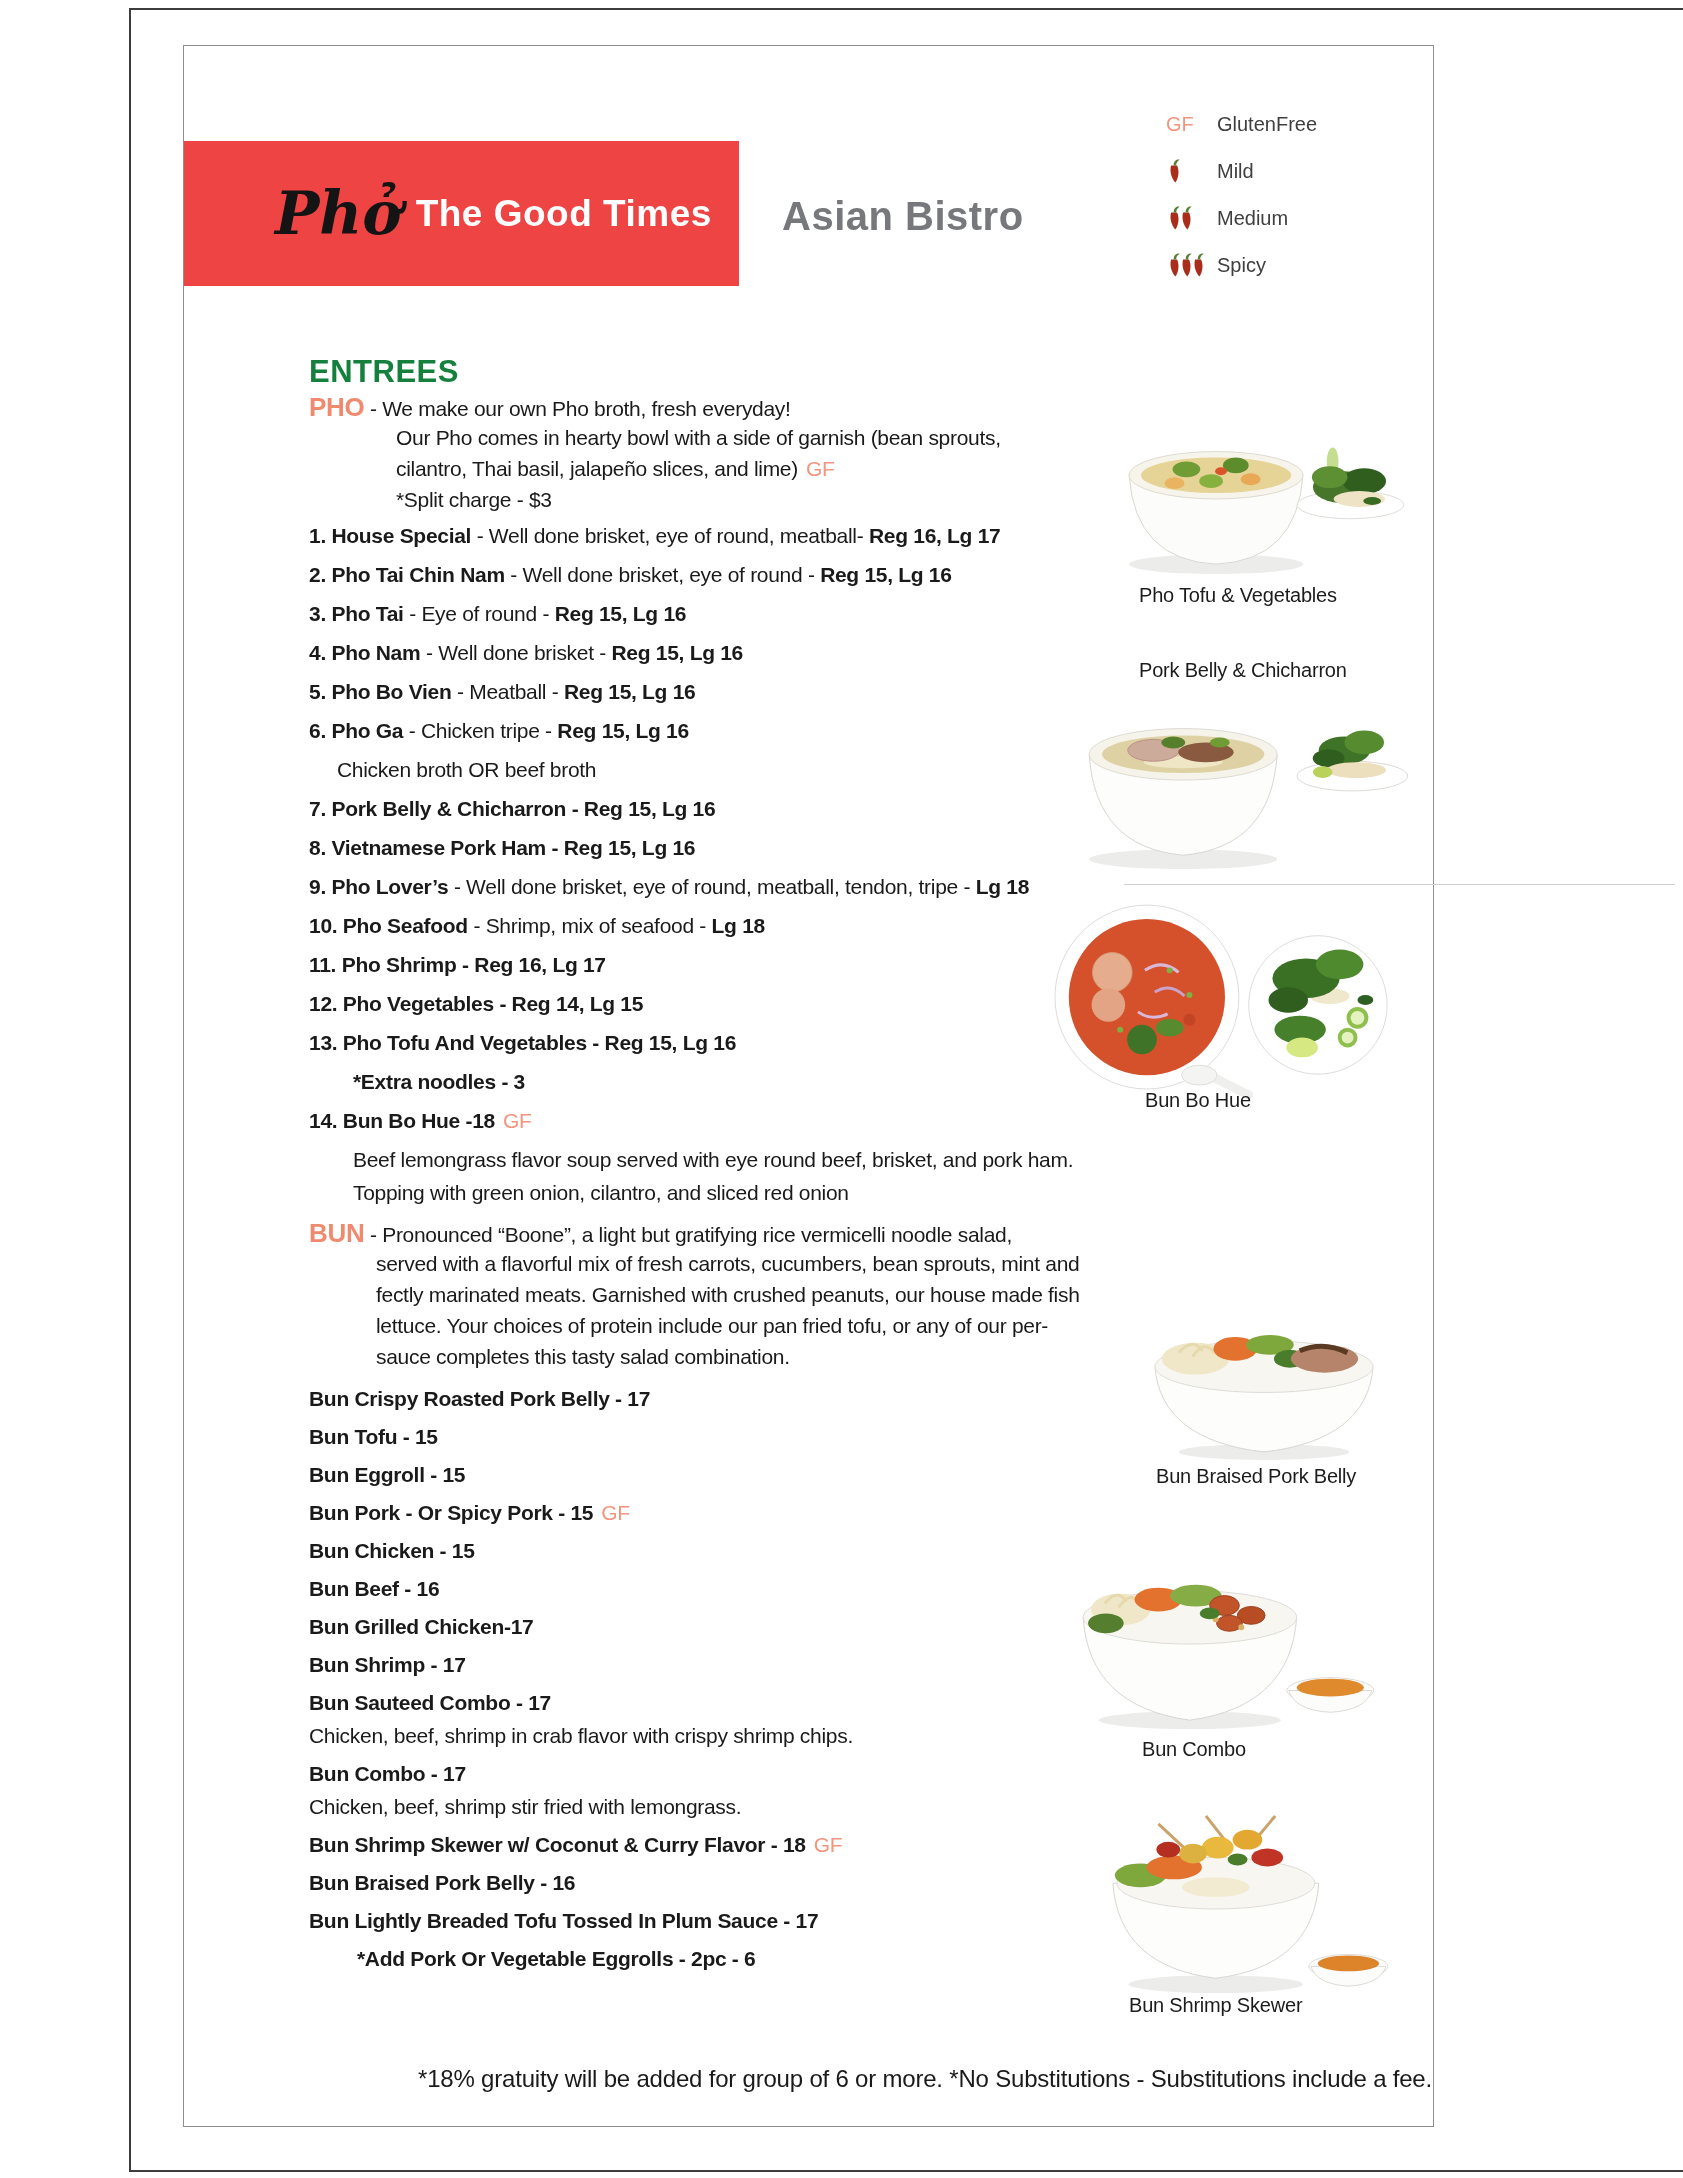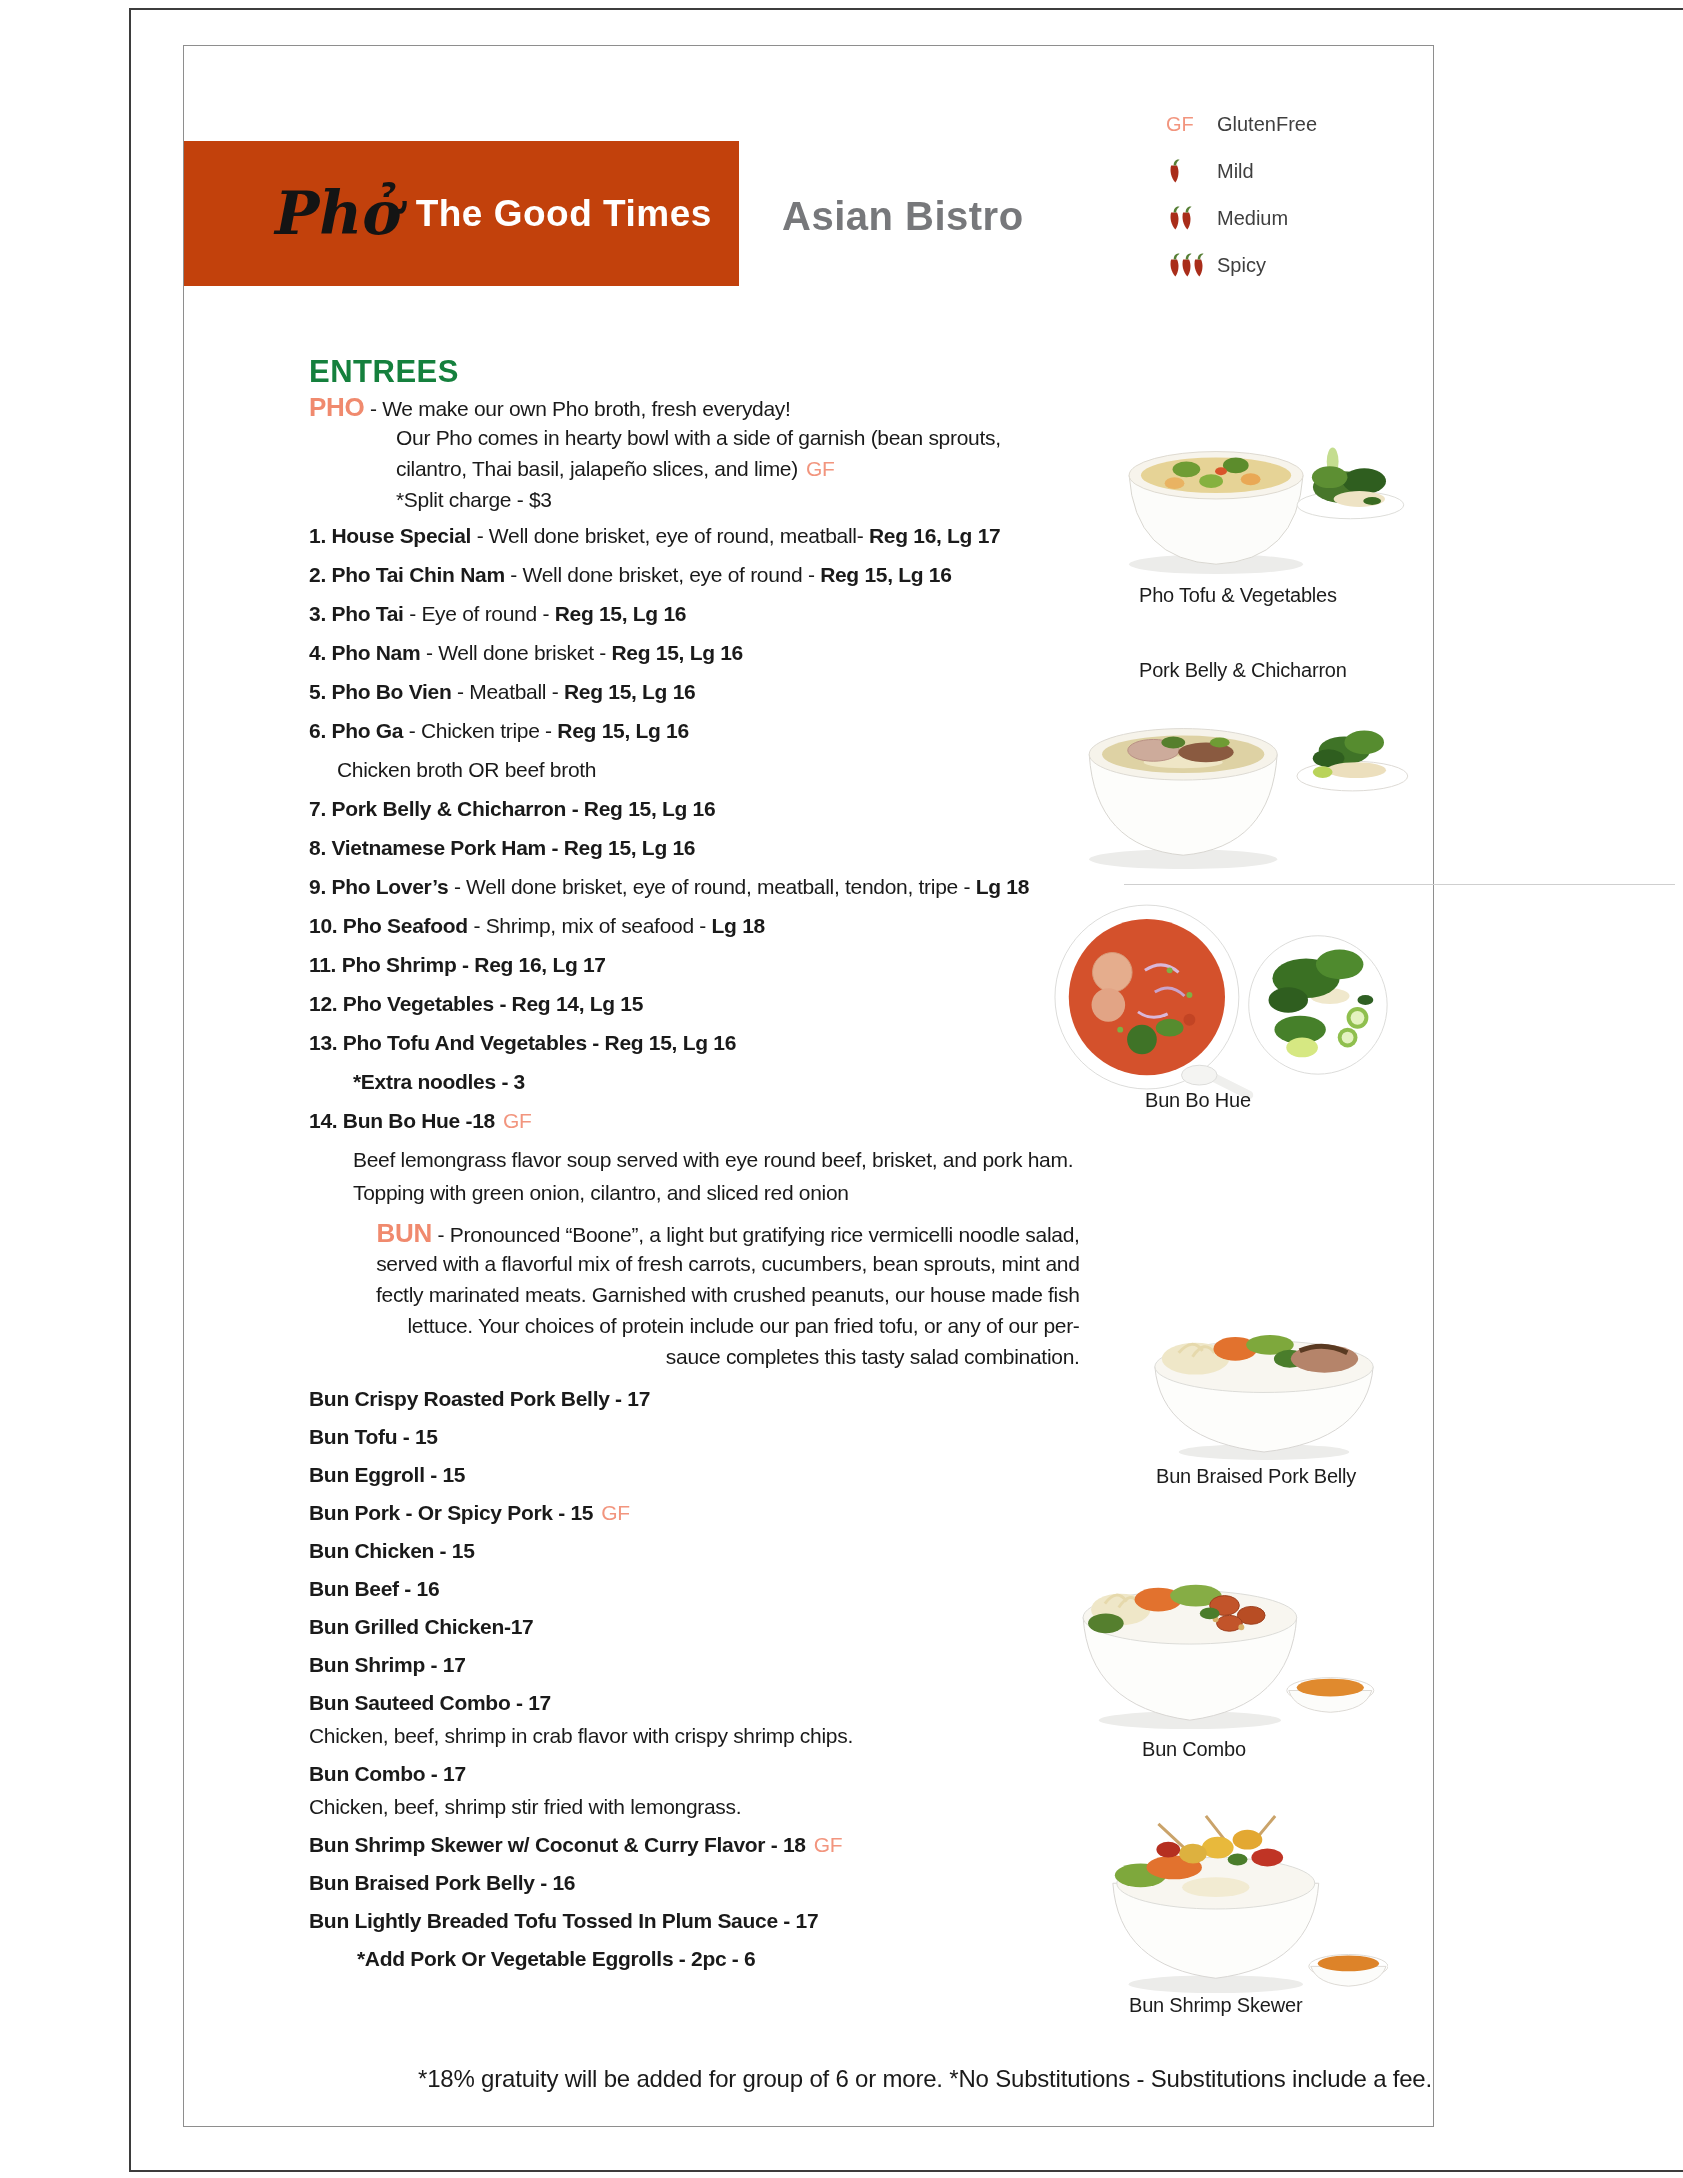--- a/index.html
+++ b/index.html
@@ -6,21 +6,21 @@
   .canvas{position:relative;width:1683px;height:2178px;background:#ffffff;overflow:hidden;
           font-family:"Liberation Sans",sans-serif;color:#1a1a1a;}
   .abs{position:absolute;}
 
   
   .outer-frame{left:129px;top:8px;width:1562px;height:2160px;
                border-left:2px solid #3d3d3d;border-top:2px solid #3d3d3d;border-bottom:2px solid #3d3d3d;}
   .page{left:183px;top:45px;width:1249px;height:2080px;border:1px solid #8e8e8e;background:#fff;}
 
   
-  .banner{left:184px;top:141px;width:555px;height:145px;background:#c2410c;
+  .banner{left:184px;top:141px;width:555px;height:145px;background:#ef4444;
           display:flex;align-items:center;padding-left:91px;box-sizing:border-box;}
   .logo-script{font-family:"DejaVu Serif",serif;font-style:italic;font-weight:700;
                font-size:59px;color:#141414;margin-right:14px;line-height:1;}
   .logo-text{color:#ffffff;font-weight:700;font-size:37px;letter-spacing:0.5px;line-height:1;}
   .bistro{left:782px;top:194px;font-size:40px;font-weight:700;color:#77787B;letter-spacing:0.5px;}
 
   
   .legend{left:1166px;top:105px;width:277px;}
   .lg-row{display:flex;align-items:center;height:38px;margin-bottom:9px;}
   .lg-icon{width:51px;display:flex;align-items:center;}
@@ -31,21 +31,21 @@
   
   .entrees{left:309px;top:354px;font-size:31px;font-weight:700;color:#15803d;letter-spacing:0.5px;}
   .mi{white-space:nowrap;line-height:26px;font-size:21px;letter-spacing:-0.3px;}
   .b{font-weight:700;}
   .g{color:#F2957E;margin-left:8px;}
   .sec-label{color:#F08A6E;font-weight:700;font-size:26px;}
   .pho-intro{left:309px;top:394px;}
   .pho-intro .mi{height:31px;}
   .cont{padding-left:87px;}
   .bun-intro{left:309px;top:1220px;}
-  .bun-intro .mi{height:31px;text-align:right;}
+  .bun-intro .mi{height:31px;}
   .bcont{padding-left:67px;}
   .pho-items{left:309px;top:523px;}
   .ph{height:39px;}
   .h33{height:33px;}
   .bun-items{left:309px;top:1386px;}
   .bh{height:38px;}
   .t33{height:33px;}
   .ind0{padding-left:28px;}
   .ind1{padding-left:44px;}
   .ind2{padding-left:48px;}

